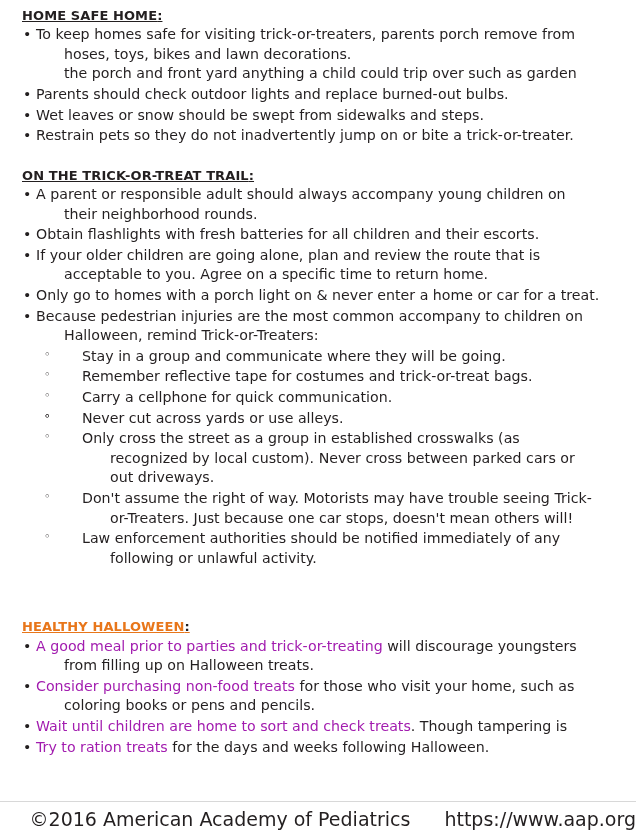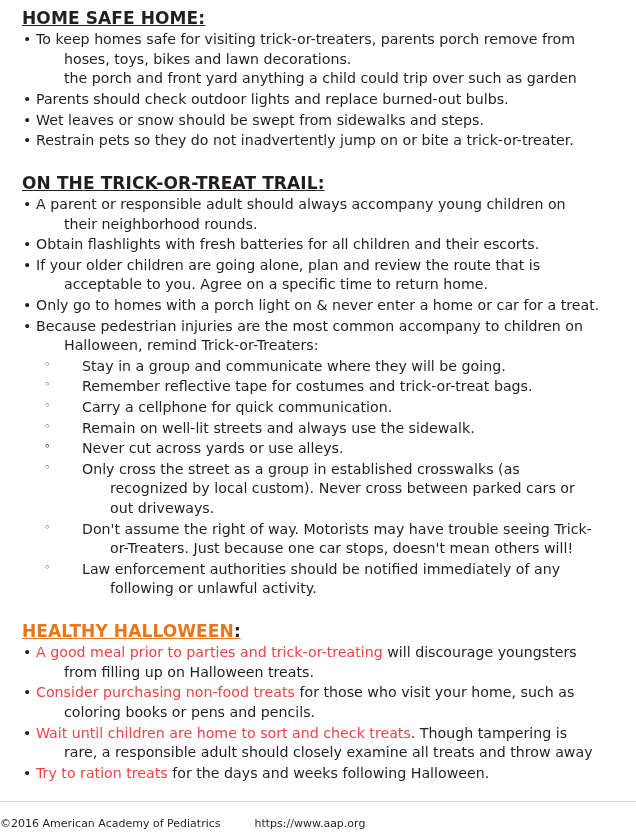--- a/index.html
+++ b/index.html
@@ -16,34 +16,35 @@
     overflow: hidden;
   }
   .page {
     box-sizing: border-box;
     width: 636px;
     height: 840px;
     padding: 8px 14px 0 22px;
     position: relative;
   }
   .section-heading {
-    font-size: 17px;
+    font-size: 13px;
     font-weight: bold;
     text-decoration: underline;
     letter-spacing: 0.1px;
     margin: 0;
     padding: 0;
     line-height: 1.25;
   }
   .section-heading .tail {
     text-decoration: none;
     font-weight: bold;
   }
   .heading-orange {
     color: #e8761a;
+    margin-top: 29px;
   }
   .section {
     margin-bottom: 0;
   }
   ul.list {
     list-style: none;
     margin: 0;
     padding: 0;
   }
   ul.list li {
@@ -82,28 +83,28 @@
     position: absolute;
     left: 0;
     top: 0;
     font-size: 11px;
   }
   ul.sub li .cont {
     display: block;
     padding-left: 28px;
   }
   .gap-lg { height: 22px; }
-  .orange-text { color: #ef4444; }
+  .orange-text { color: #a21caf; }
   .footer {
     position: absolute;
     left: 0;
     right: 0;
     bottom: 10px;
-    text-align: left;
-    font-size: 11px;
+    text-align: right;
+    font-size: 19px;
     color: #231f20;
   }
   .footer .sep {
     display: inline-block;
     width: 34px;
   }
   .rule {
     position: absolute;
     left: 0;
     right: 0;
@@ -173,21 +174,20 @@
       <li>
         <span class="marker">◦</span>
         <span class="text"><span>Remember reflective tape for costumes and trick-or-treat bags.</span></span>
       </li>
       <li>
         <span class="marker">◦</span>
         <span class="text"><span>Carry a cellphone for quick communication.</span></span>
       </li>
       <li>
         <span class="marker">◦</span>
-        <span class="text"><span>Remain on well-lit streets and always use the sidewalk.</span></span>
       </li>
       <li>
         <span class="marker">◦</span>
         <span class="text"></span>
       </li>
       <li>
         <span class="marker">◦</span>
         <span class="text"><span>Never cut across yards or use alleys.</span></span>
       </li>
       <li>
@@ -213,21 +213,21 @@
       <li>
         <span class="marker">•</span>
         <span class="text"><span class="orange-text">A good meal prior to parties and trick-or-treating</span><span> will discourage youngsters</span><span class="cont">from filling up on Halloween treats.</span></span>
       </li>
       <li>
         <span class="marker">•</span>
         <span class="text"><span class="orange-text">Consider purchasing non-food treats</span><span> for those who visit your home, such as</span><span class="cont">coloring books or pens and pencils.</span></span>
       </li>
       <li>
         <span class="marker">•</span>
-        <span class="text"><span class="orange-text">Wait until children are home to sort and check treats</span><span>. Though tampering is</span><span class="cont">rare, a responsible adult should closely examine all treats and throw away</span></span>
+        <span class="text"><span class="orange-text">Wait until children are home to sort and check treats</span><span>. Though tampering is</span></span>
       </li>
       <li>
         <span class="marker">•</span>
         <span class="text"><span class="orange-text">Try to ration treats</span><span> for the days and weeks following Halloween.</span></span>
       </li>
     </ul>
   </div>
 
   <div class="rule"></div>
 

